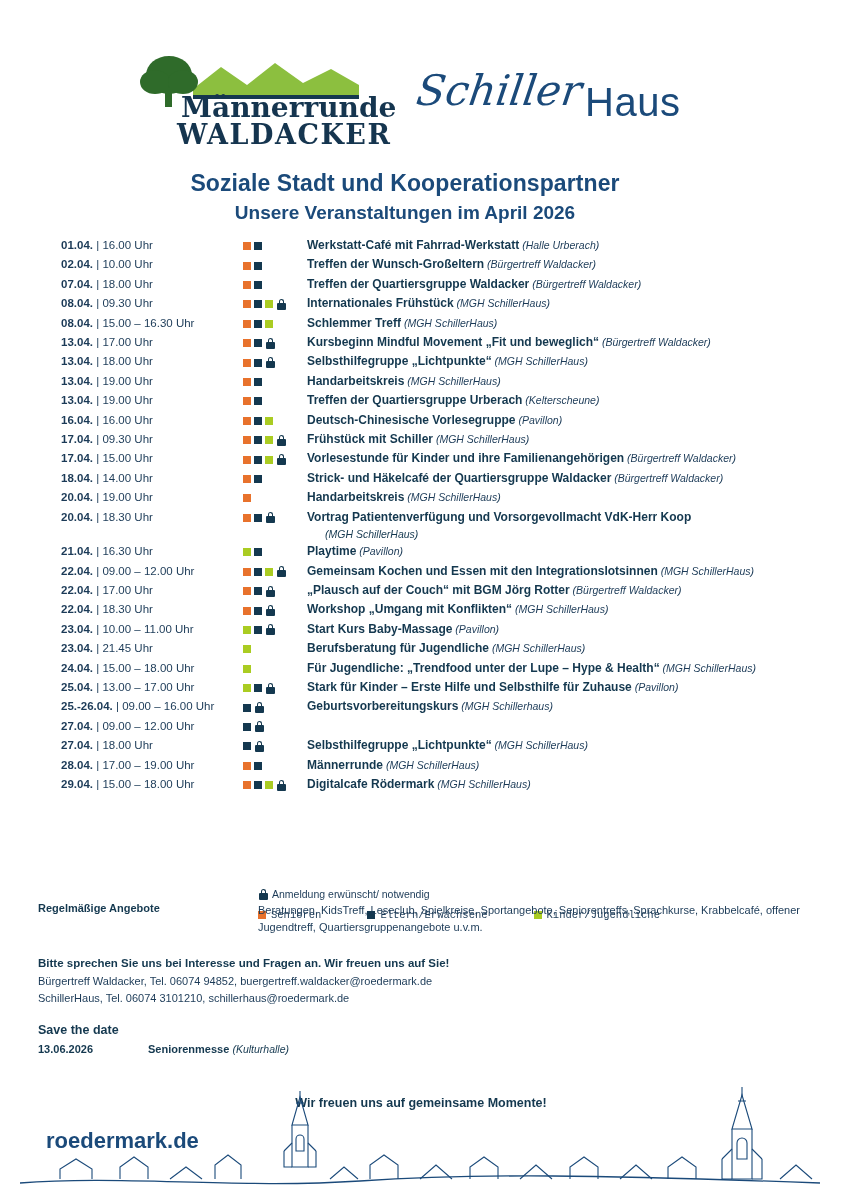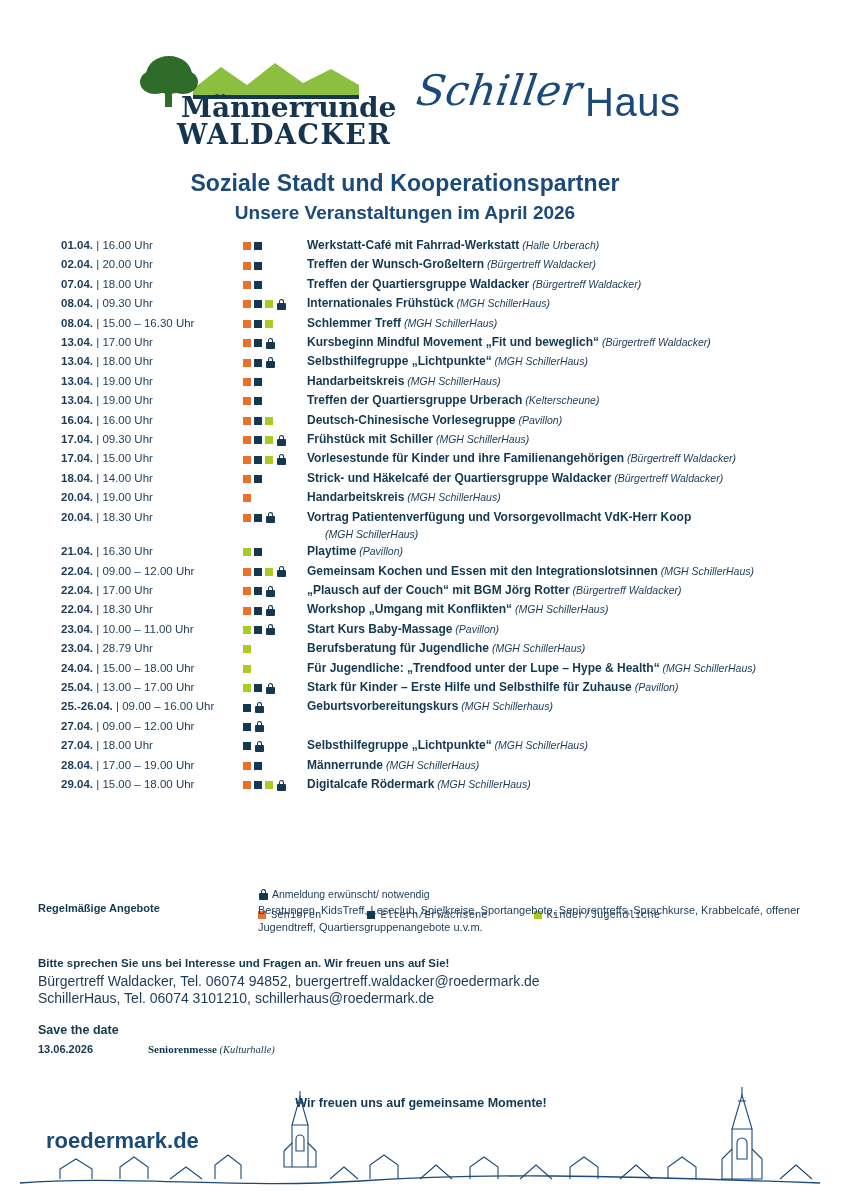--- a/index.html
+++ b/index.html
@@ -264,21 +264,21 @@
     left: 38px;
     width: 700px;
   }
   .contact-head {
     font-size: 11.5px;
     font-weight: bold;
     color: #14384f;
     margin-bottom: 4px;
   }
   .contact-line {
-    font-size: 14px;
+    font-size: 11px;
     line-height: 17px;
     color: #1b3a57;
   }
 
   
   .save {
     position: absolute;
     top: 1023px;
     left: 38px;
     width: 600px;
@@ -296,21 +296,20 @@
   }
   .save-date {
     width: 110px;
     flex: 0 0 110px;
     font-weight: bold;
     color: #14384f;
   }
   .save-title {
     font-weight: bold;
     color: #14384f;
-    font-family: Liberation Serif, serif;
   }
   .save-title .venue {
     font-weight: normal;
     font-style: italic;
     font-size: 10.5px;
   }
 
   
   .closing {
     position: absolute;
@@ -373,21 +372,21 @@
   <div class="events" id="event-list">
       <div class="event-row">
         <div class="ev-date"><b>01.04.</b><span> | </span><span>16.00 Uhr</span></div>
         <div class="ev-marks">
           <span class="sq sen"></span>
           <span class="sq elt"></span>
         </div>
         <div class="ev-text"><span>Werkstatt-Café mit Fahrrad-Werkstatt</span><span class="venue"> (Halle Urberach)</span></div>
       </div>
       <div class="event-row">
-        <div class="ev-date"><b>02.04.</b><span> | </span><span>20.00 Uhr</span></div>
+        <div class="ev-date"><b>02.04.</b><span> | </span><span>10.00 Uhr</span></div>
         <div class="ev-marks">
           <span class="sq sen"></span>
           <span class="sq elt"></span>
         </div>
         <div class="ev-text"><span>Treffen der Wunsch-Großeltern</span><span class="venue"> (Bürgertreff Waldacker)</span></div>
       </div>
       <div class="event-row">
         <div class="ev-date"><b>07.04.</b><span> | </span><span>18.00 Uhr</span></div>
         <div class="ev-marks">
           <span class="sq sen"></span>
@@ -570,21 +569,21 @@
           <span class="sq kin"></span>
           <span class="sq elt"></span>
           <span class="lock">
             <span class="shackle"></span>
             <span class="body"></span>
           </span>
         </div>
         <div class="ev-text"><span>Start Kurs Baby-Massage</span><span class="venue"> (Pavillon)</span></div>
       </div>
       <div class="event-row">
-        <div class="ev-date"><b>23.04.</b><span> | </span><span>28.79 Uhr</span></div>
+        <div class="ev-date"><b>23.04.</b><span> | </span><span>21.45 Uhr</span></div>
         <div class="ev-marks">
           <span class="sq kin"></span>
         </div>
         <div class="ev-text"><span>Berufsberatung für Jugendliche</span><span class="venue"> (MGH SchillerHaus)</span></div>
       </div>
       <div class="event-row">
         <div class="ev-date"><b>24.04.</b><span> | </span><span>15.00 – 18.00 Uhr</span></div>
         <div class="ev-marks">
           <span class="sq kin"></span>
         </div>

